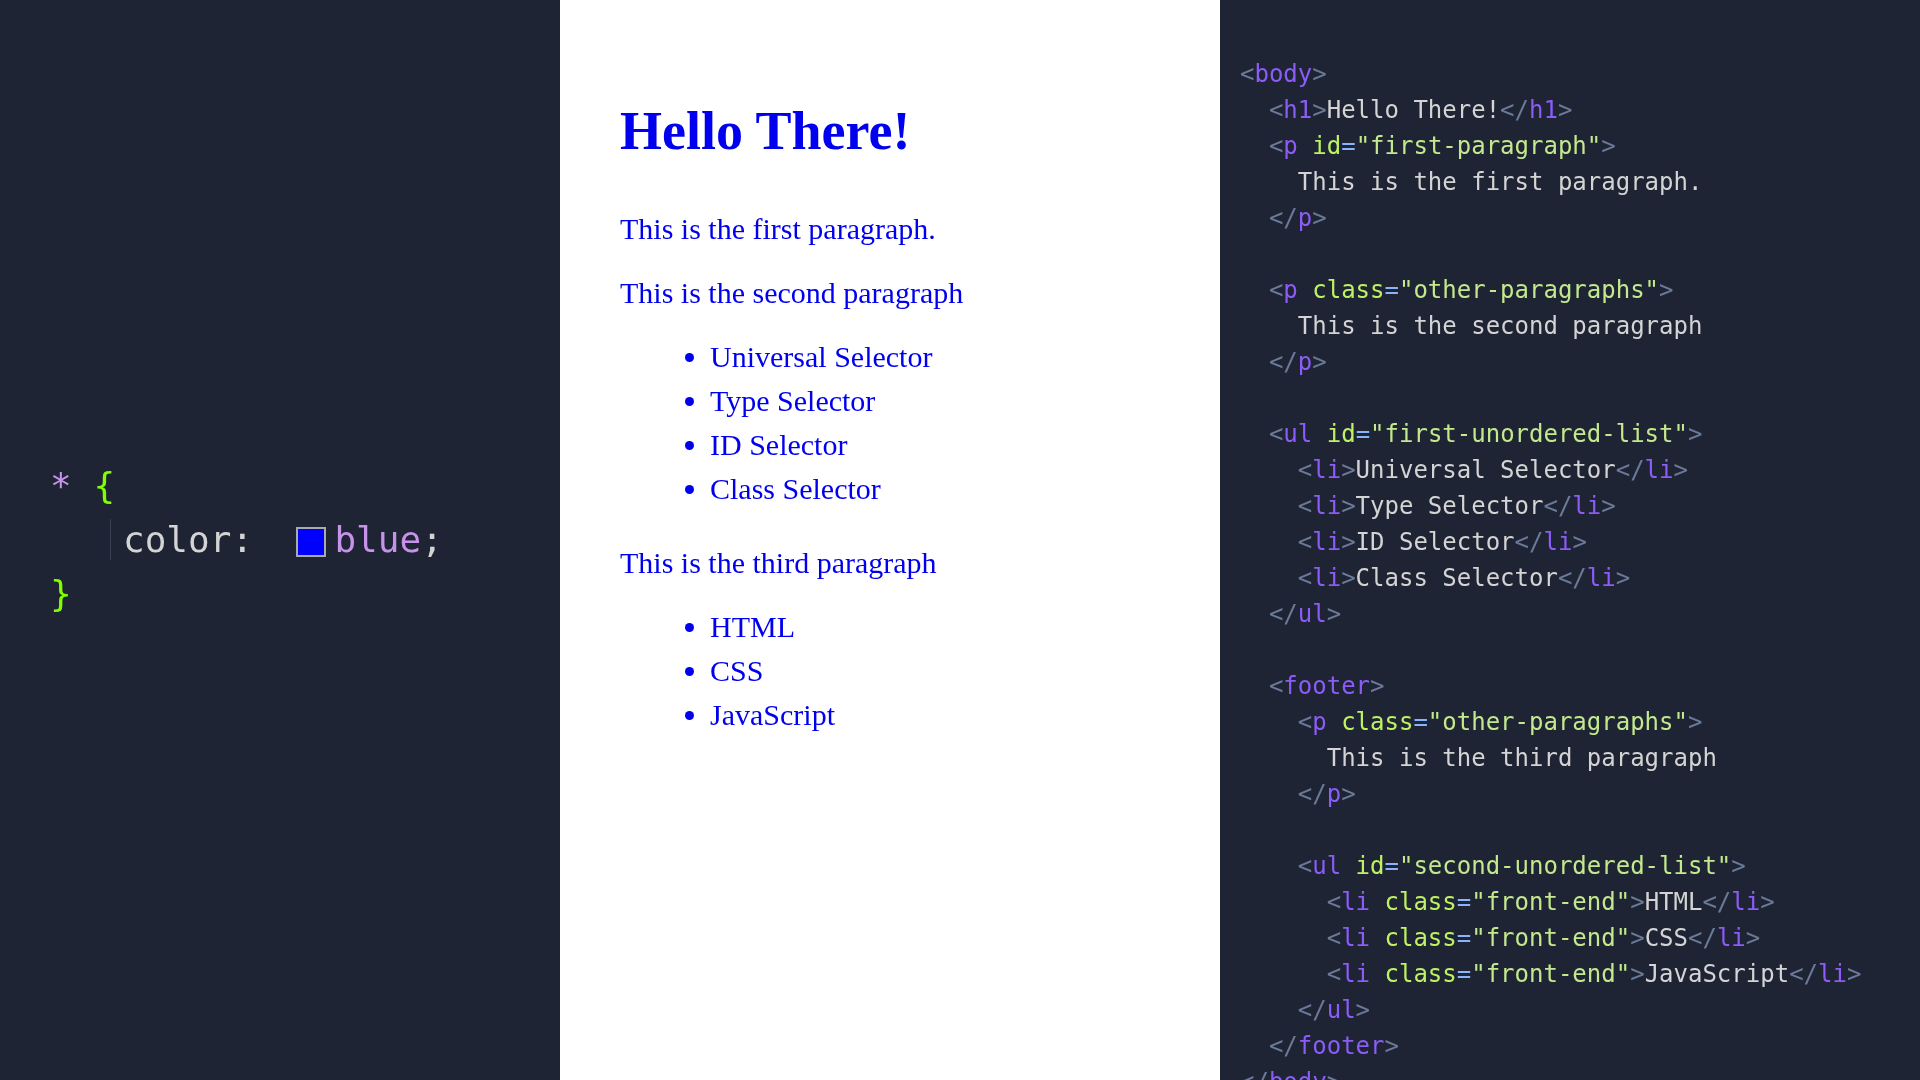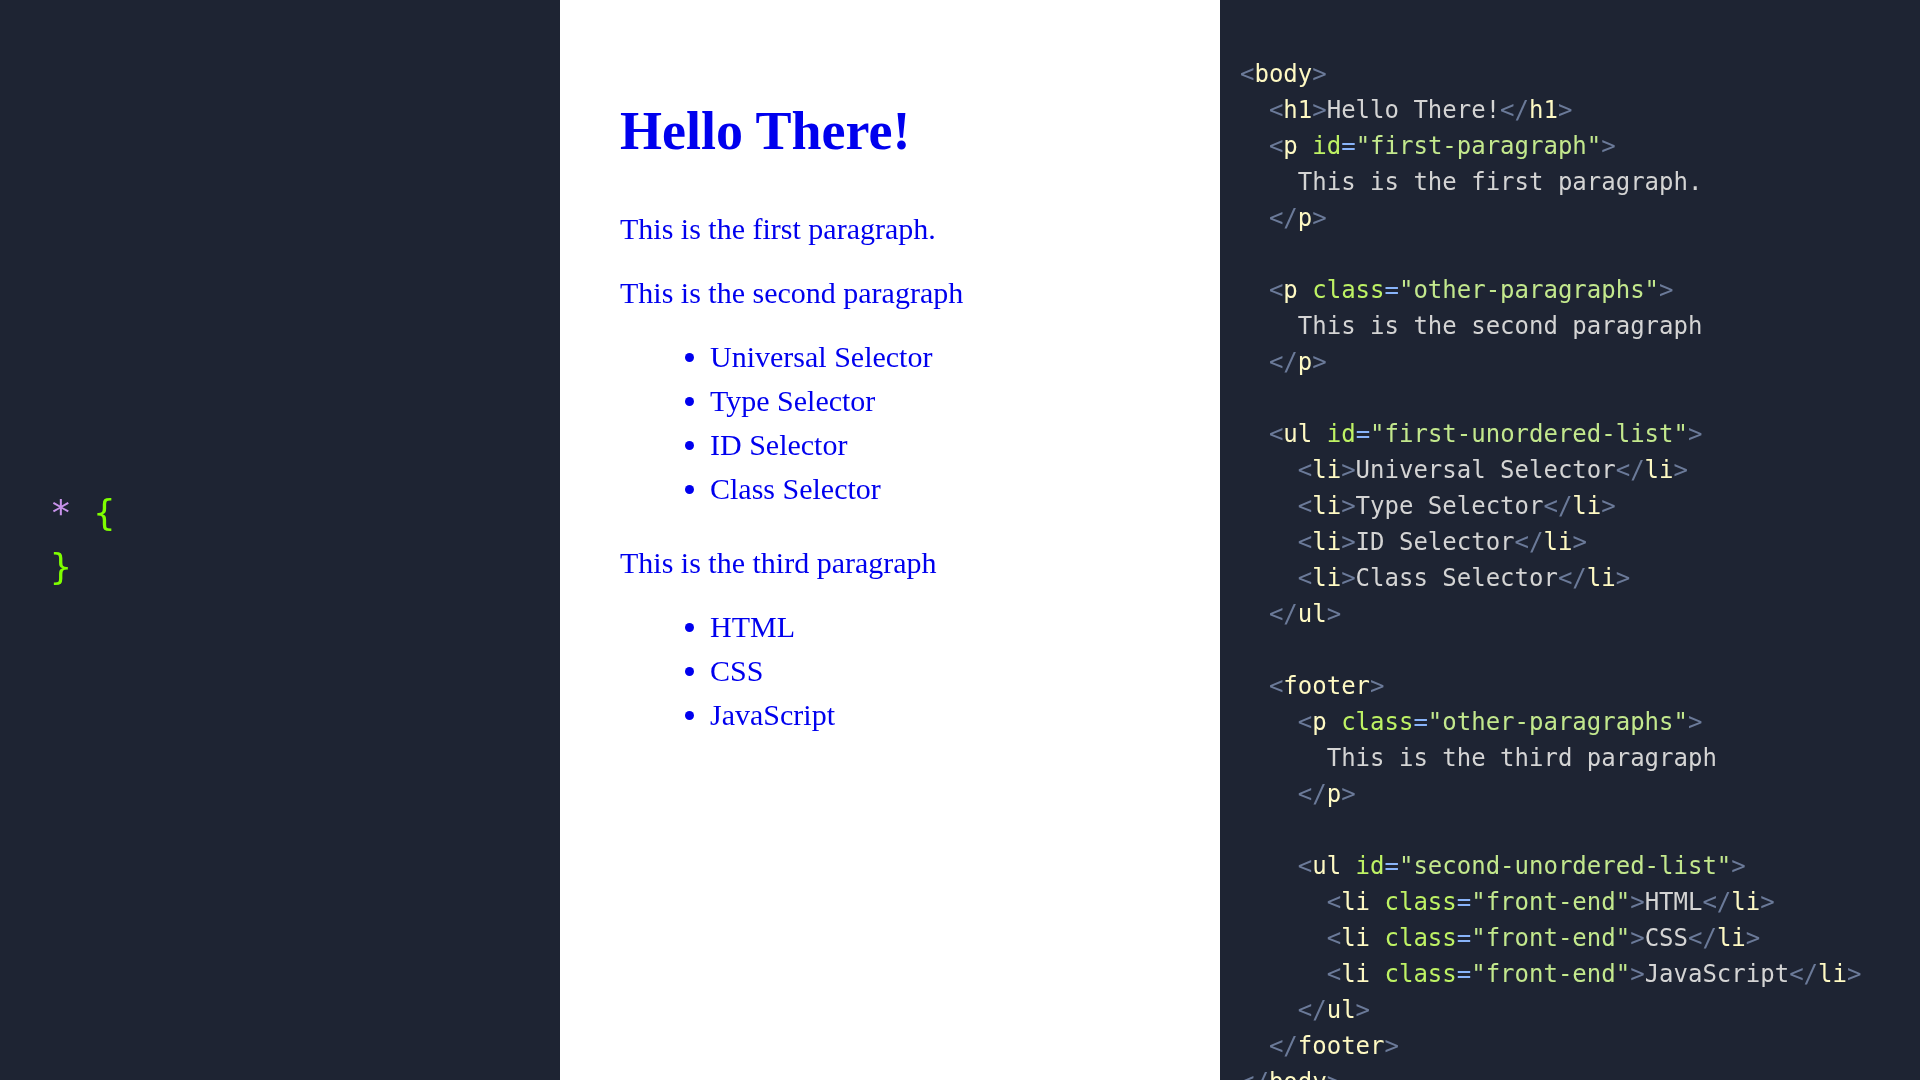--- a/index.html
+++ b/index.html
@@ -92,21 +92,21 @@
       padding: 20px 20px;
       font-size: 24px;
       line-height: 1.5;
       font-family: 'Menlo', 'Monaco', 'Consolas', monospace;
       white-space: pre;
     }
     .tag-bracket {
       color: #6b7a99;
     }
     .tag-name {
-      color: #fef9c3;
+      color: #8b5cf6;
     }
     .attr-name {
       color: #bef264;
     }
     .attr-value {
       color: #c3e88d;
     }
     .attr-eq {
       color: #89b4fa;
     }
@@ -115,20 +115,25 @@
     }
   </style>
 </head>
 <body>
 
 <div class="panel left-panel">
   <div>
     <div>
       <span class="css-asterisk">*</span>
       <span class="css-brace"> {</span>
+    </div>
+    <div class="css-line-indent">
+      <span class="indent-guide-left">
+        <span class="css-property">color</span><span class="css-colon">:</span>&nbsp;&nbsp;<span class="color-swatch" style="background: rgb(0, 0, 255);"></span><span class="css-value">blue</span><span class="css-semicolon">;</span>
+      </span>
     </div>
     <div>
       <span class="css-brace">}</span>
     </div>
   </div>
 </div>
 
 <div class="panel middle-panel">
   <h1>Hello There!</h1>
   <p>This is the first paragraph.</p>

